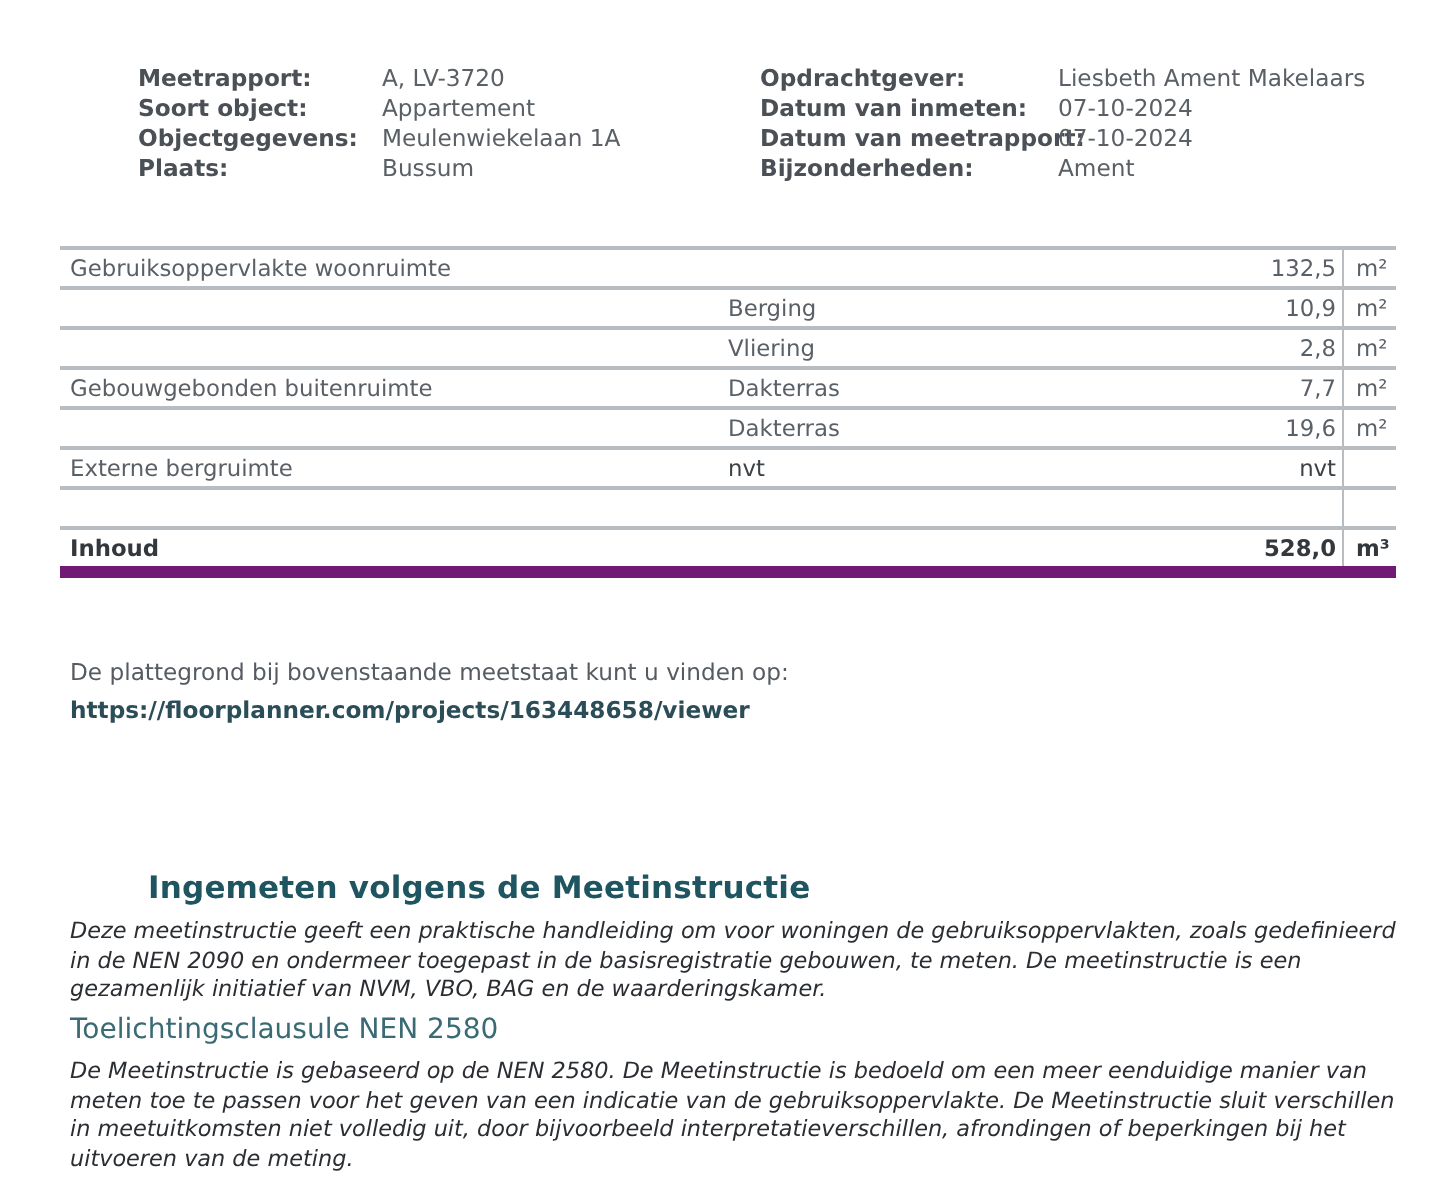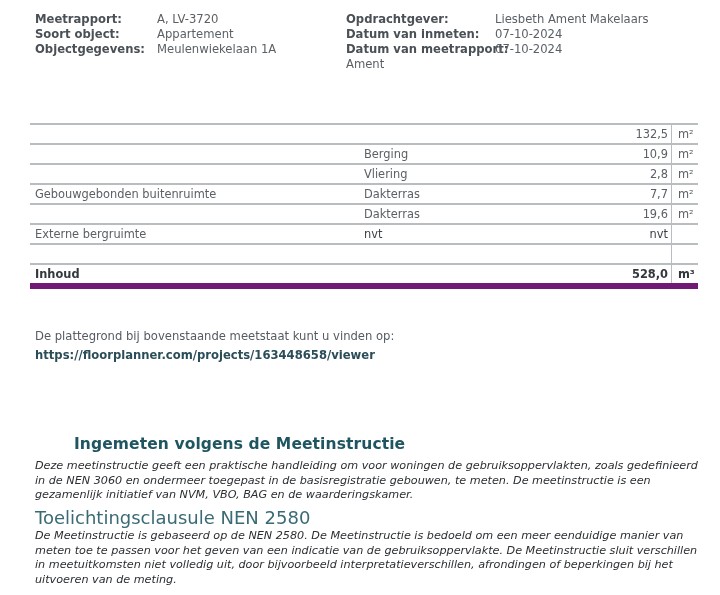--- a/index.html
+++ b/index.html
@@ -1,20 +1,20 @@
 <!DOCTYPE html>
 <html><head>
   <meta charset="utf-8">
   <style>
     html, body { margin: 0; padding: 0; background: #ffffff; }
     body {
       width: 720px; height: 595px; position: relative; overflow: hidden;
       font-family: "DejaVu Sans", sans-serif; color: #555b61;
     }
-    .meta { position: absolute; top: 12px; font-size: 11.6px; line-height: 15px; }
+    .meta { position: absolute; top: 32px; font-size: 11.6px; line-height: 15px; margin-left: 34px; }
     .meta-row { display: flex; height: 15px; white-space: nowrap; }
     .meta-label { font-weight: bold; color: #4a5056; }
     .meta-value { color: #5a6066; }
     #meta-left { left: 35px; }
     #meta-left .meta-label { width: 122px; }
     #meta-right { left: 346px; }
     #meta-right .meta-label { width: 149px; }
 
     .table { position: absolute; left: 30px; top: 123px; width: 668px; }
     .trow {
@@ -37,21 +37,21 @@
     .h1 {
       position: absolute; left: 35px; top: 435px; font-size: 15.5px; font-weight: bold;
       color: #1f5560; letter-spacing: 0.1px; white-space: nowrap; margin-left: 39px;
     }
     .para {
       position: absolute; left: 35px; width: 670px; font-size: 11.2px; line-height: 14.5px;
       color: #2a2e32;
     }
     #para1 { top: 459px; }
     .h2 {
-      position: absolute; left: 35px; top: 507px; font-size: 18px; color: #3a6a74;
+      position: absolute; left: 35px; top: 507px; font-size: 14px; color: #3a6a74;
       white-space: nowrap;
     }
     #para2 { top: 529px; }
     .it { font-style: italic; }
   </style>
 </head>
 <body>
 
 <div class="meta" id="meta-left">
   <div class="meta-row">
@@ -59,42 +59,48 @@
     <span class="meta-value">A, LV-3720</span>
   </div>
   <div class="meta-row">
     <span class="meta-label">Soort object:</span>
     <span class="meta-value">Appartement</span>
   </div>
   <div class="meta-row">
     <span class="meta-label">Objectgegevens:</span>
     <span class="meta-value">Meulenwiekelaan 1A</span>
   </div>
+  <div class="meta-row">
+    <span class="meta-label">Plaats:</span>
+    <span class="meta-value">Bussum</span>
+  </div>
 </div>
 
 <div class="meta" id="meta-right">
   <div class="meta-row">
     <span class="meta-label">Opdrachtgever:</span>
     <span class="meta-value">Liesbeth Ament Makelaars</span>
   </div>
   <div class="meta-row">
     <span class="meta-label">Datum van inmeten:</span>
     <span class="meta-value">07-10-2024</span>
   </div>
   <div class="meta-row">
     <span class="meta-label">Datum van meetrapport:</span>
     <span class="meta-value">07-10-2024</span>
   </div>
   <div class="meta-row">
+    <span class="meta-label">Bijzonderheden:</span>
     <span class="meta-value">Ament</span>
   </div>
 </div>
 
 <div class="table">
   <div class="trow">
+    <span class="c1">Gebruiksoppervlakte woonruimte</span>
     <span class="c2"></span>
     <span class="c3">132,5</span>
     <span class="vdiv"></span>
     <span class="c4">m²</span>
   </div>
   <div class="trow">
     <span class="c2">Berging</span>
     <span class="c3">10,9</span>
     <span class="vdiv"></span>
     <span class="c4">m²</span>
@@ -140,15 +146,15 @@
     <span class="c4">m³</span>
   </div>
 </div>
 
 <div class="plat">
   <div class="plat-text">De plattegrond bij bovenstaande meetstaat kunt u vinden op:</div>
   <div class="plat-link">https://floorplanner.com/projects/163448658/viewer</div>
 </div>
 
 <div class="h1">Ingemeten volgens de Meetinstructie</div>
-<div class="para it" id="para1">Deze meetinstructie geeft een praktische handleiding om voor woningen de gebruiksoppervlakten, zoals gedefinieerd in de NEN 3060 en ondermeer toegepast in de basisregistratie gebouwen, te meten. De meetinstructie is een gezamenlijk initiatief van NVM, VBO, BAG en de waarderingskamer.</div>
+<div class="para it" id="para1">Deze meetinstructie geeft een praktische handleiding om voor woningen de gebruiksoppervlakten, zoals gedefinieerd in de NEN 2090 en ondermeer toegepast in de basisregistratie gebouwen, te meten. De meetinstructie is een gezamenlijk initiatief van NVM, VBO, BAG en de waarderingskamer.</div>
 <div class="h2">Toelichtingsclausule NEN 2580</div>
 <div class="para it" id="para2">De Meetinstructie is gebaseerd op de NEN 2580. De Meetinstructie is bedoeld om een meer eenduidige manier van meten toe te passen voor het geven van een indicatie van de gebruiksoppervlakte. De Meetinstructie sluit verschillen in meetuitkomsten niet volledig uit, door bijvoorbeeld interpretatieverschillen, afrondingen of beperkingen bij het uitvoeren van de meting.</div>
 
 </body></html>

